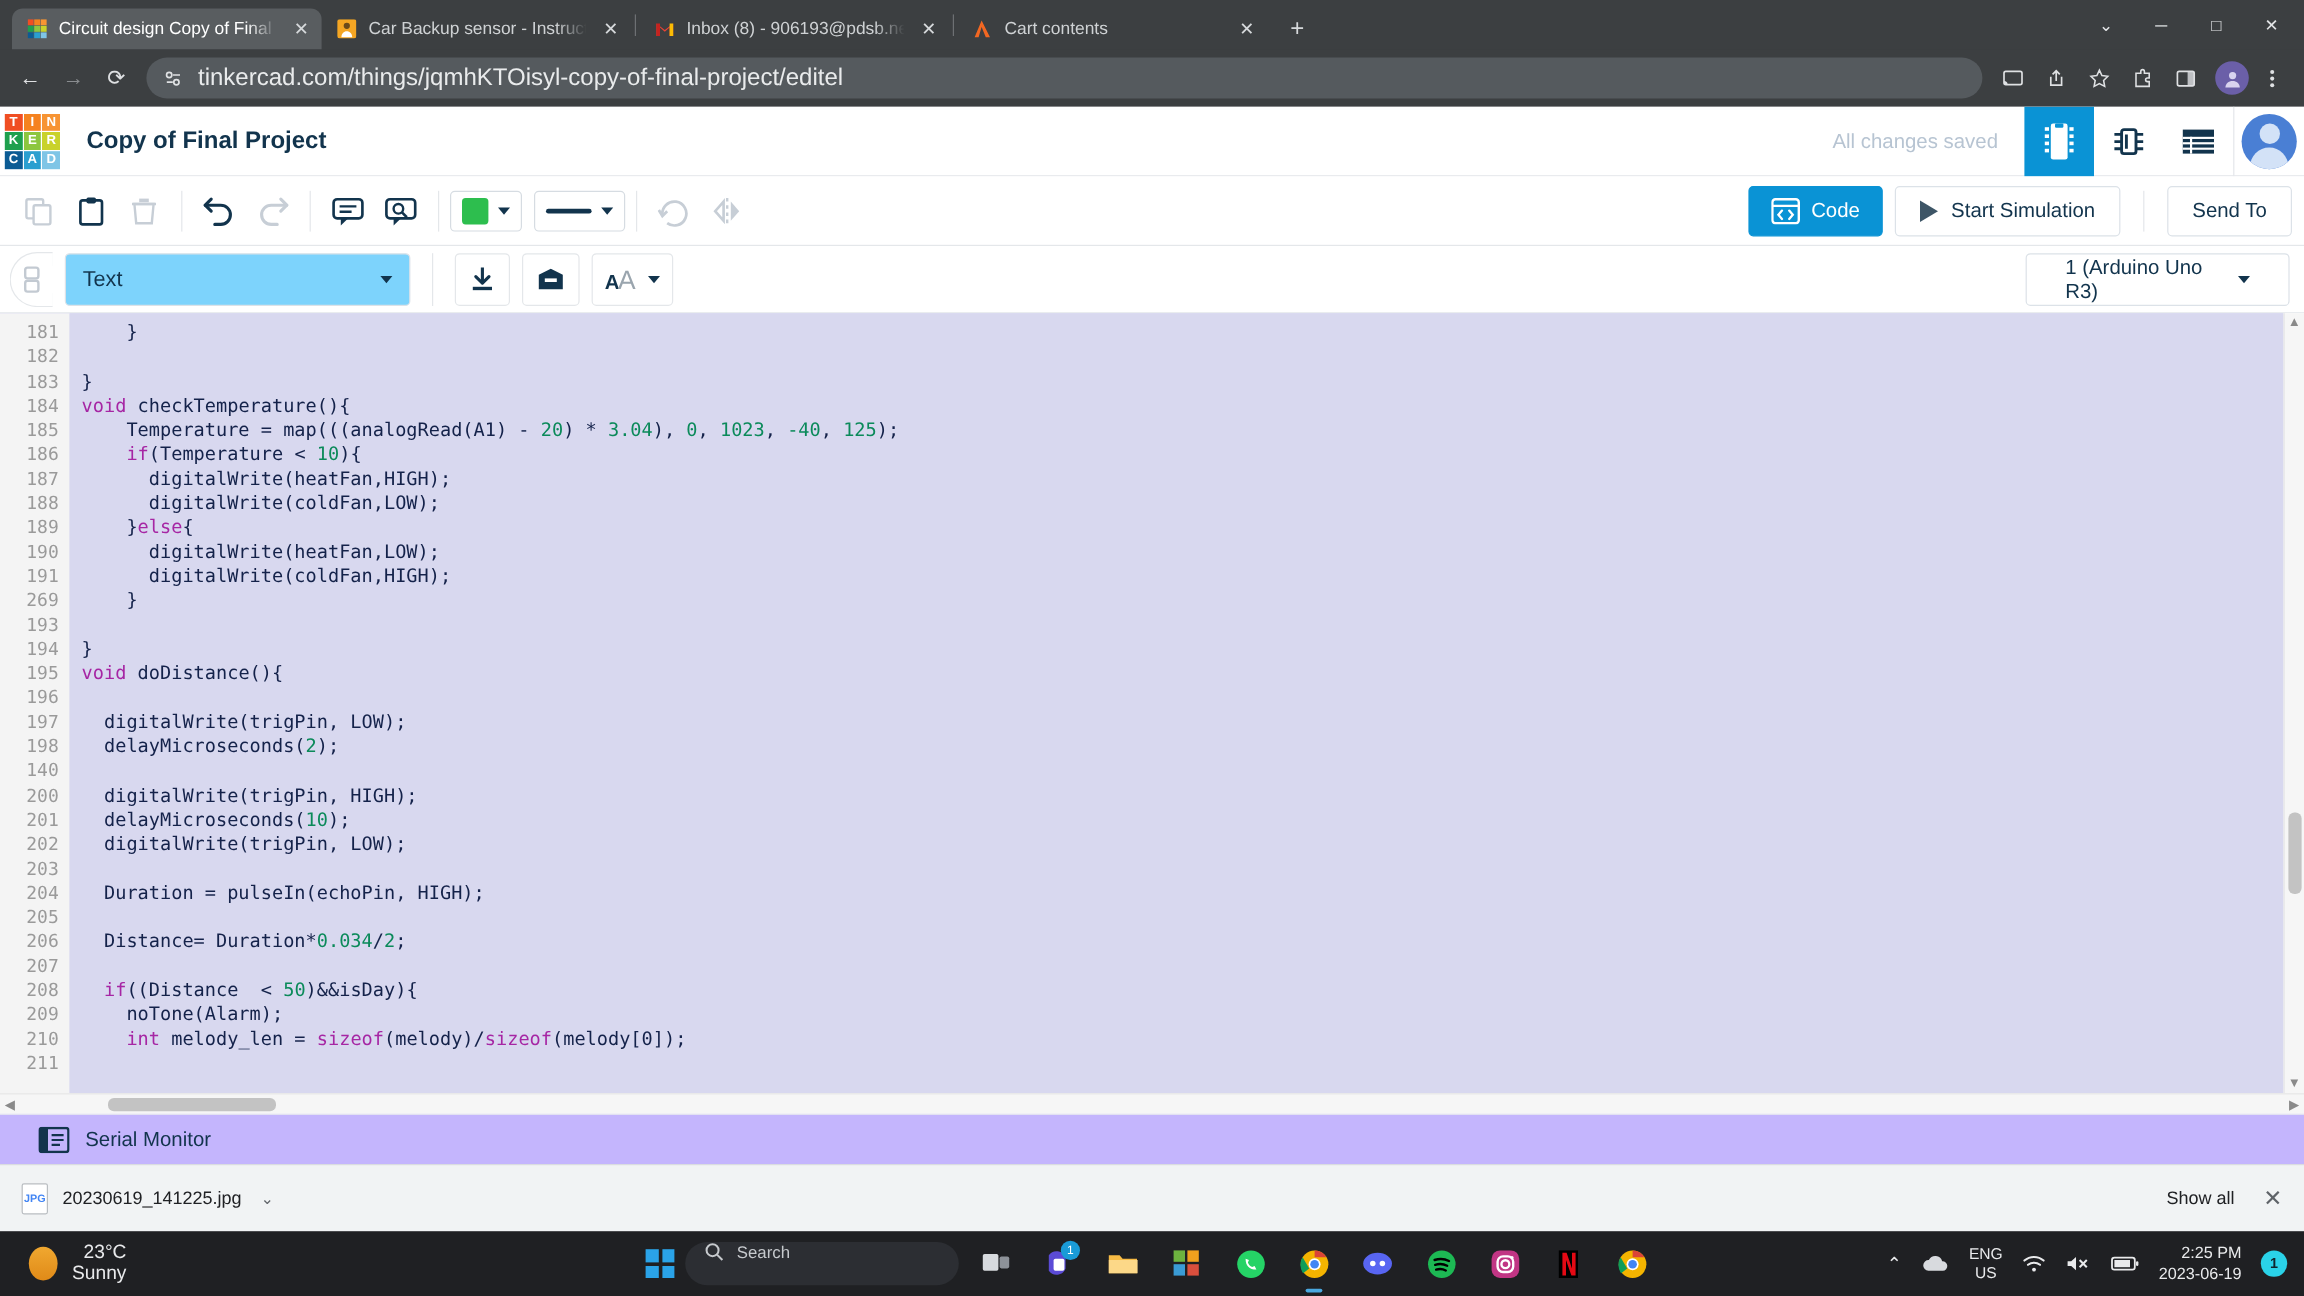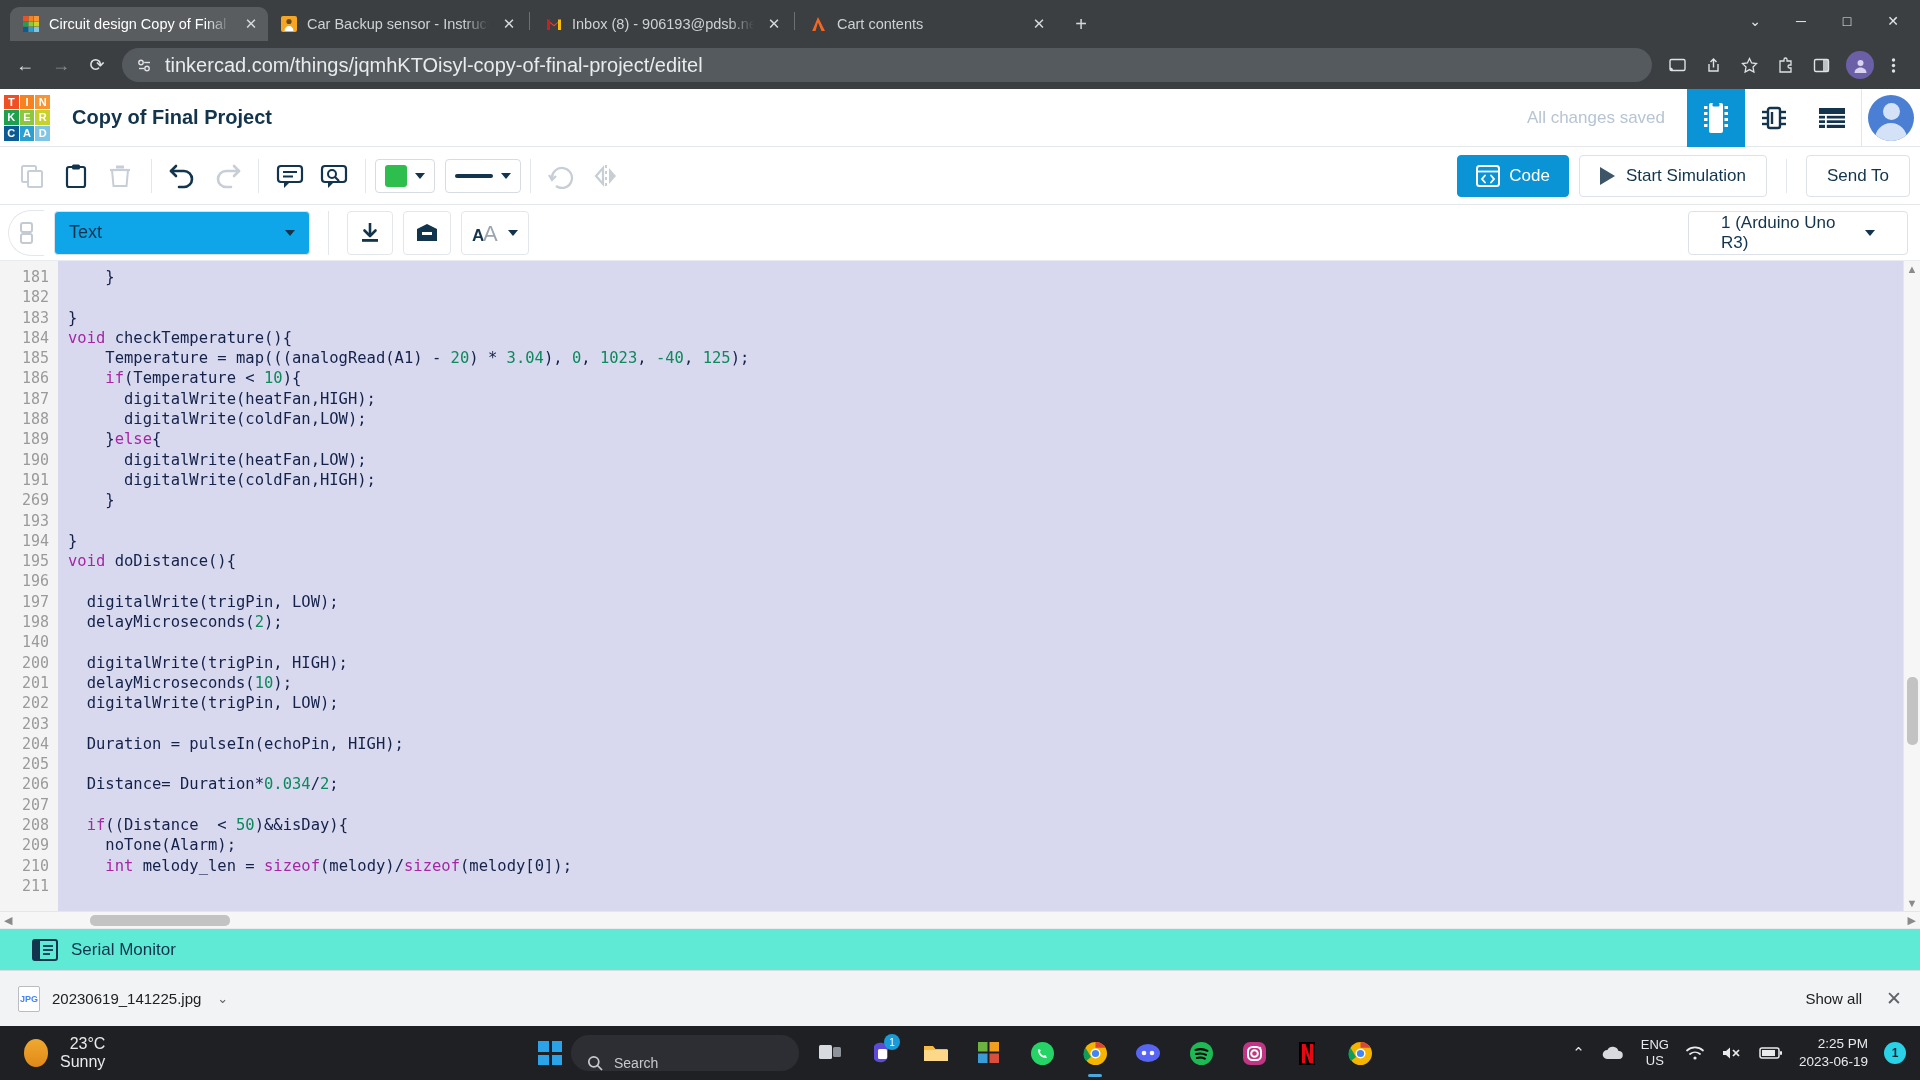--- a/index.html
+++ b/index.html
@@ -178,22 +178,22 @@
     display: flex; align-items: center; padding-left: 8px;
     border-bottom: 1px solid #e9ecef; position: relative;
   }
   .blocks-tab {
     width: 36px; height: 46px; border: 1px solid #e4e7ea; border-right: none;
     border-radius: 23px 0 0 23px; background: #fff; display:flex;
     align-items:center; justify-content:flex-start; padding-left:8px;
     color:#c3cad2; overflow:hidden;
   }
   .dd {
-    width: 256px; height: 44px; border: 1px solid #dce2e8; border-radius: 4px;
-    background: #0ea5e9; display: flex; align-items: center;
+    width: 288px; height: 44px; border: 1px solid #dce2e8; border-radius: 4px;
+    background: #7dd3fc; display: flex; align-items: center;
     padding: 0 14px; margin-left: 10px; color: #12344d; font-size: 18px;
   }
   .dd .caret { margin-left: auto; border-top-color: #12344d; }
   .ct-sep { width: 1px; height: 44px; background: #e4e7ea; margin: 0 18px; }
   .ct-btn {
     height: 44px; min-width: 46px; border: 1px solid #e4e7ea; border-radius: 4px;
     background: #fff; display: flex; align-items: center; justify-content: center;
     gap: 6px; padding: 0 10px; color: #12344d; margin-right: 10px;
   }
   .board-dd {
@@ -238,21 +238,21 @@
     height: 17px; flex: 0 0 17px; background: #f6f6f6;
     border-top: 1px solid #e6e6e6; display: flex; align-items: center;
     position: relative; padding: 0 4px; justify-content: space-between;
   }
   .hscroll .arw { color: #8a8a8a; font-size: 11px; }
   .hthumb {
     position: absolute; left: 90px; top: 3px; width: 140px; height: 11px;
     background: #c3c3c3; border-radius: 5px;
   }
   .serial-bar {
-    height: 42px; flex: 0 0 42px; background: #5eead4; display: flex;
+    height: 42px; flex: 0 0 42px; background: #c4b5fd; display: flex;
     align-items: center; gap: 13px; padding-left: 32px;
     border-top: 1px solid #e9ecef; color: #12344d; font-size: 17px;
   }
 
   
   .shelf {
     height: 56px; flex: 0 0 56px; background: #f1f3f4;
     border-top: 1px solid #dadce0; display: flex; align-items: center;
     padding: 0 18px; gap: 10px;
   }
@@ -284,21 +284,21 @@
   .weather .wtxt { font-size: 16px; line-height: 18px; text-align: right; }
   .tb-center {
     position: absolute; left: 50%; transform: translateX(-50%);
     display: flex; align-items: center; gap: 9px;
   }
   .win-logo { width: 24px; height: 24px; display: grid;
     grid-template-columns: 1fr 1fr; grid-template-rows: 1fr 1fr; gap: 3px; }
   .win-logo i { background: #2aa3e8; display: block; }
   .searchbox {
     width: 228px; height: 36px; background: #2c2e33; border-radius: 18px;
-    display: flex; align-items: flex-end; gap: 11px; padding: 0 16px;
+    display: flex; align-items: flex-start; gap: 11px; padding: 0 16px;
     color: #c6c9cd; font-size: 14px;
   }
   .tb-app {
     width: 44px; height: 54px; display: flex; align-items: center;
     justify-content: center; position: relative;
   }
   .tb-badge {
     position: absolute; top: 8px; right: 5px; min-width: 16px; height: 16px;
     border-radius: 8px; background: #1a9bd7; color: #fff; font-size: 10px;
     display: flex; align-items: center; justify-content: center; padding: 0 4px;

